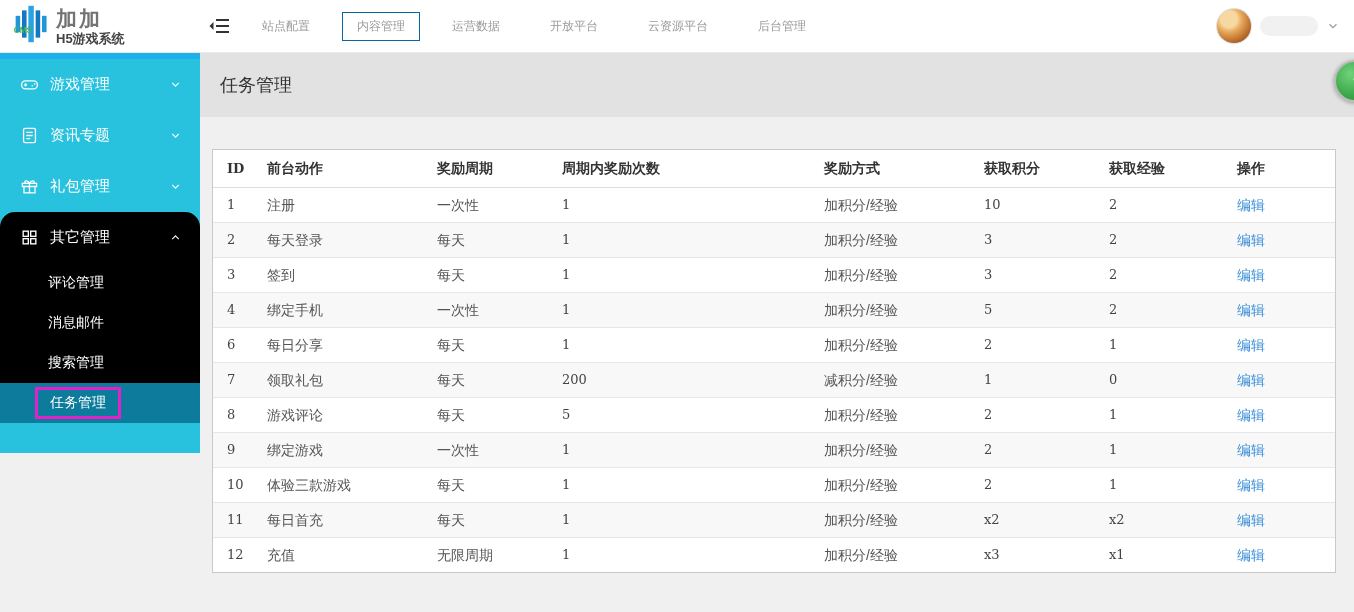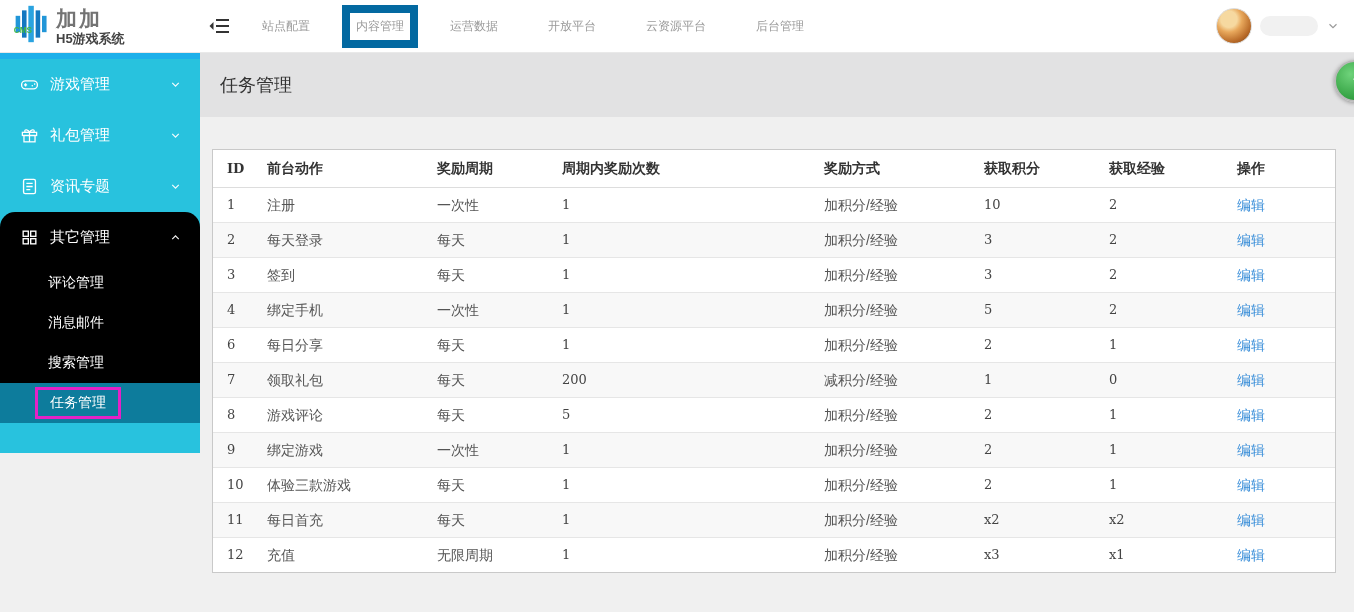--- a/index.html
+++ b/index.html
@@ -9,21 +9,21 @@
   }
   
   .header{height:52px;background:#fff;display:flex;align-items:center;position:relative;z-index:3;border-bottom:1px solid #e9e9e9;}
   .logo{width:200px;box-sizing:border-box;display:flex;align-items:center;gap:4px;padding-left:12px;flex-shrink:0;}
   .logo-text{line-height:1;}
   .logo-title{font-size:21px;font-weight:bold;color:#737373;letter-spacing:2px;}
   .logo-sub{font-size:13px;color:#444;margin-top:3px;font-weight:bold;}
   .toggle{margin:0 8px 0 8px;cursor:pointer;display:flex;align-items:center;}
   .topnav{display:flex;align-items:center;margin-left:24px;}
   .nav-item{color:#9a9a9a;font-size:12px;margin-right:50px;padding:8px 0;cursor:pointer;white-space:nowrap;}
-  .nav-item.ring{border:8px solid #0369a1;padding:5px 6px;margin-left:-18px;margin-right:32px;font-family:Liberation Serif, serif;}
+  .nav-item.ring{border:1px solid #0369a1;padding:5px 14px;margin-left:-18px;margin-right:32px;font-family:Liberation Serif, serif;}
   .user{margin-left:auto;display:flex;align-items:center;gap:8px;padding-right:14px;cursor:pointer;}
   .avatar{width:34px;height:34px;border-radius:50%;border:1px solid #ddd;
     background:radial-gradient(circle at 35% 30%,#f6d9a0 0 25%,#e8a85c 40%,#b86a28 70%,#6e3d14 100%);}
   .name-pill{width:58px;height:20px;background:#f1f1f1;border-radius:10px;}
   .chev{display:flex;align-items:center;}
   
   .page-body{display:flex;height:400px;}
   .sidebar{width:200px;flex-shrink:0;background:#28c2de;display:flex;flex-direction:column;}
   .side-strip{height:6px;background:#1db0ea;}
   .side-item{height:51px;display:flex;align-items:center;color:#fff;padding:0 18px 0 20px;font-size:15px;cursor:pointer;}
@@ -115,42 +115,42 @@
         </span>
         <span class="lbl">游戏管理</span>
         <span class="arrow">
           <svg viewBox="0 0 24 24" fill="none" stroke="#fff" stroke-width="2.2">
             <path d="M6 9l6 6 6-6"></path>
           </svg>
         </span>
       </div>
       <div class="side-item">
         <span class="icon">
+          <svg viewBox="0 0 24 24" fill="none" stroke="#fff" stroke-width="1.7">
+            <rect x="4.5" y="3" width="15" height="18" rx="2"></rect>
+            <path d="M8 8h8M8 12h8M8 16h5"></path>
+          </svg>
+        </span>
+        <span class="lbl">资讯专题</span>
+        <span class="arrow">
+          <svg viewBox="0 0 24 24" fill="none" stroke="#fff" stroke-width="2.2">
+            <path d="M6 9l6 6 6-6"></path>
+          </svg>
+        </span>
+      </div>
+      <div class="side-item">
+        <span class="icon">
           <svg viewBox="0 0 24 24" fill="none" stroke="#fff" stroke-width="1.6">
             <rect x="3" y="8" width="18" height="4"></rect>
             <rect x="5" y="12" width="14" height="8"></rect>
             <path d="M12 8v12"></path>
             <path d="M12 8c-1.5-4-6-4-6-1.5S10 8 12 8zM12 8c1.5-4 6-4 6-1.5S14 8 12 8z"></path>
           </svg>
         </span>
         <span class="lbl">礼包管理</span>
-        <span class="arrow">
-          <svg viewBox="0 0 24 24" fill="none" stroke="#fff" stroke-width="2.2">
-            <path d="M6 9l6 6 6-6"></path>
-          </svg>
-        </span>
-      </div>
-      <div class="side-item">
-        <span class="icon">
-          <svg viewBox="0 0 24 24" fill="none" stroke="#fff" stroke-width="1.7">
-            <rect x="4.5" y="3" width="15" height="18" rx="2"></rect>
-            <path d="M8 8h8M8 12h8M8 16h5"></path>
-          </svg>
-        </span>
-        <span class="lbl">资讯专题</span>
         <span class="arrow">
           <svg viewBox="0 0 24 24" fill="none" stroke="#fff" stroke-width="2.2">
             <path d="M6 9l6 6 6-6"></path>
           </svg>
         </span>
       </div>
       <div class="side-section">
         <div class="side-item">
           <span class="icon">
             <svg viewBox="0 0 24 24" fill="none" stroke="#fff" stroke-width="1.7">

